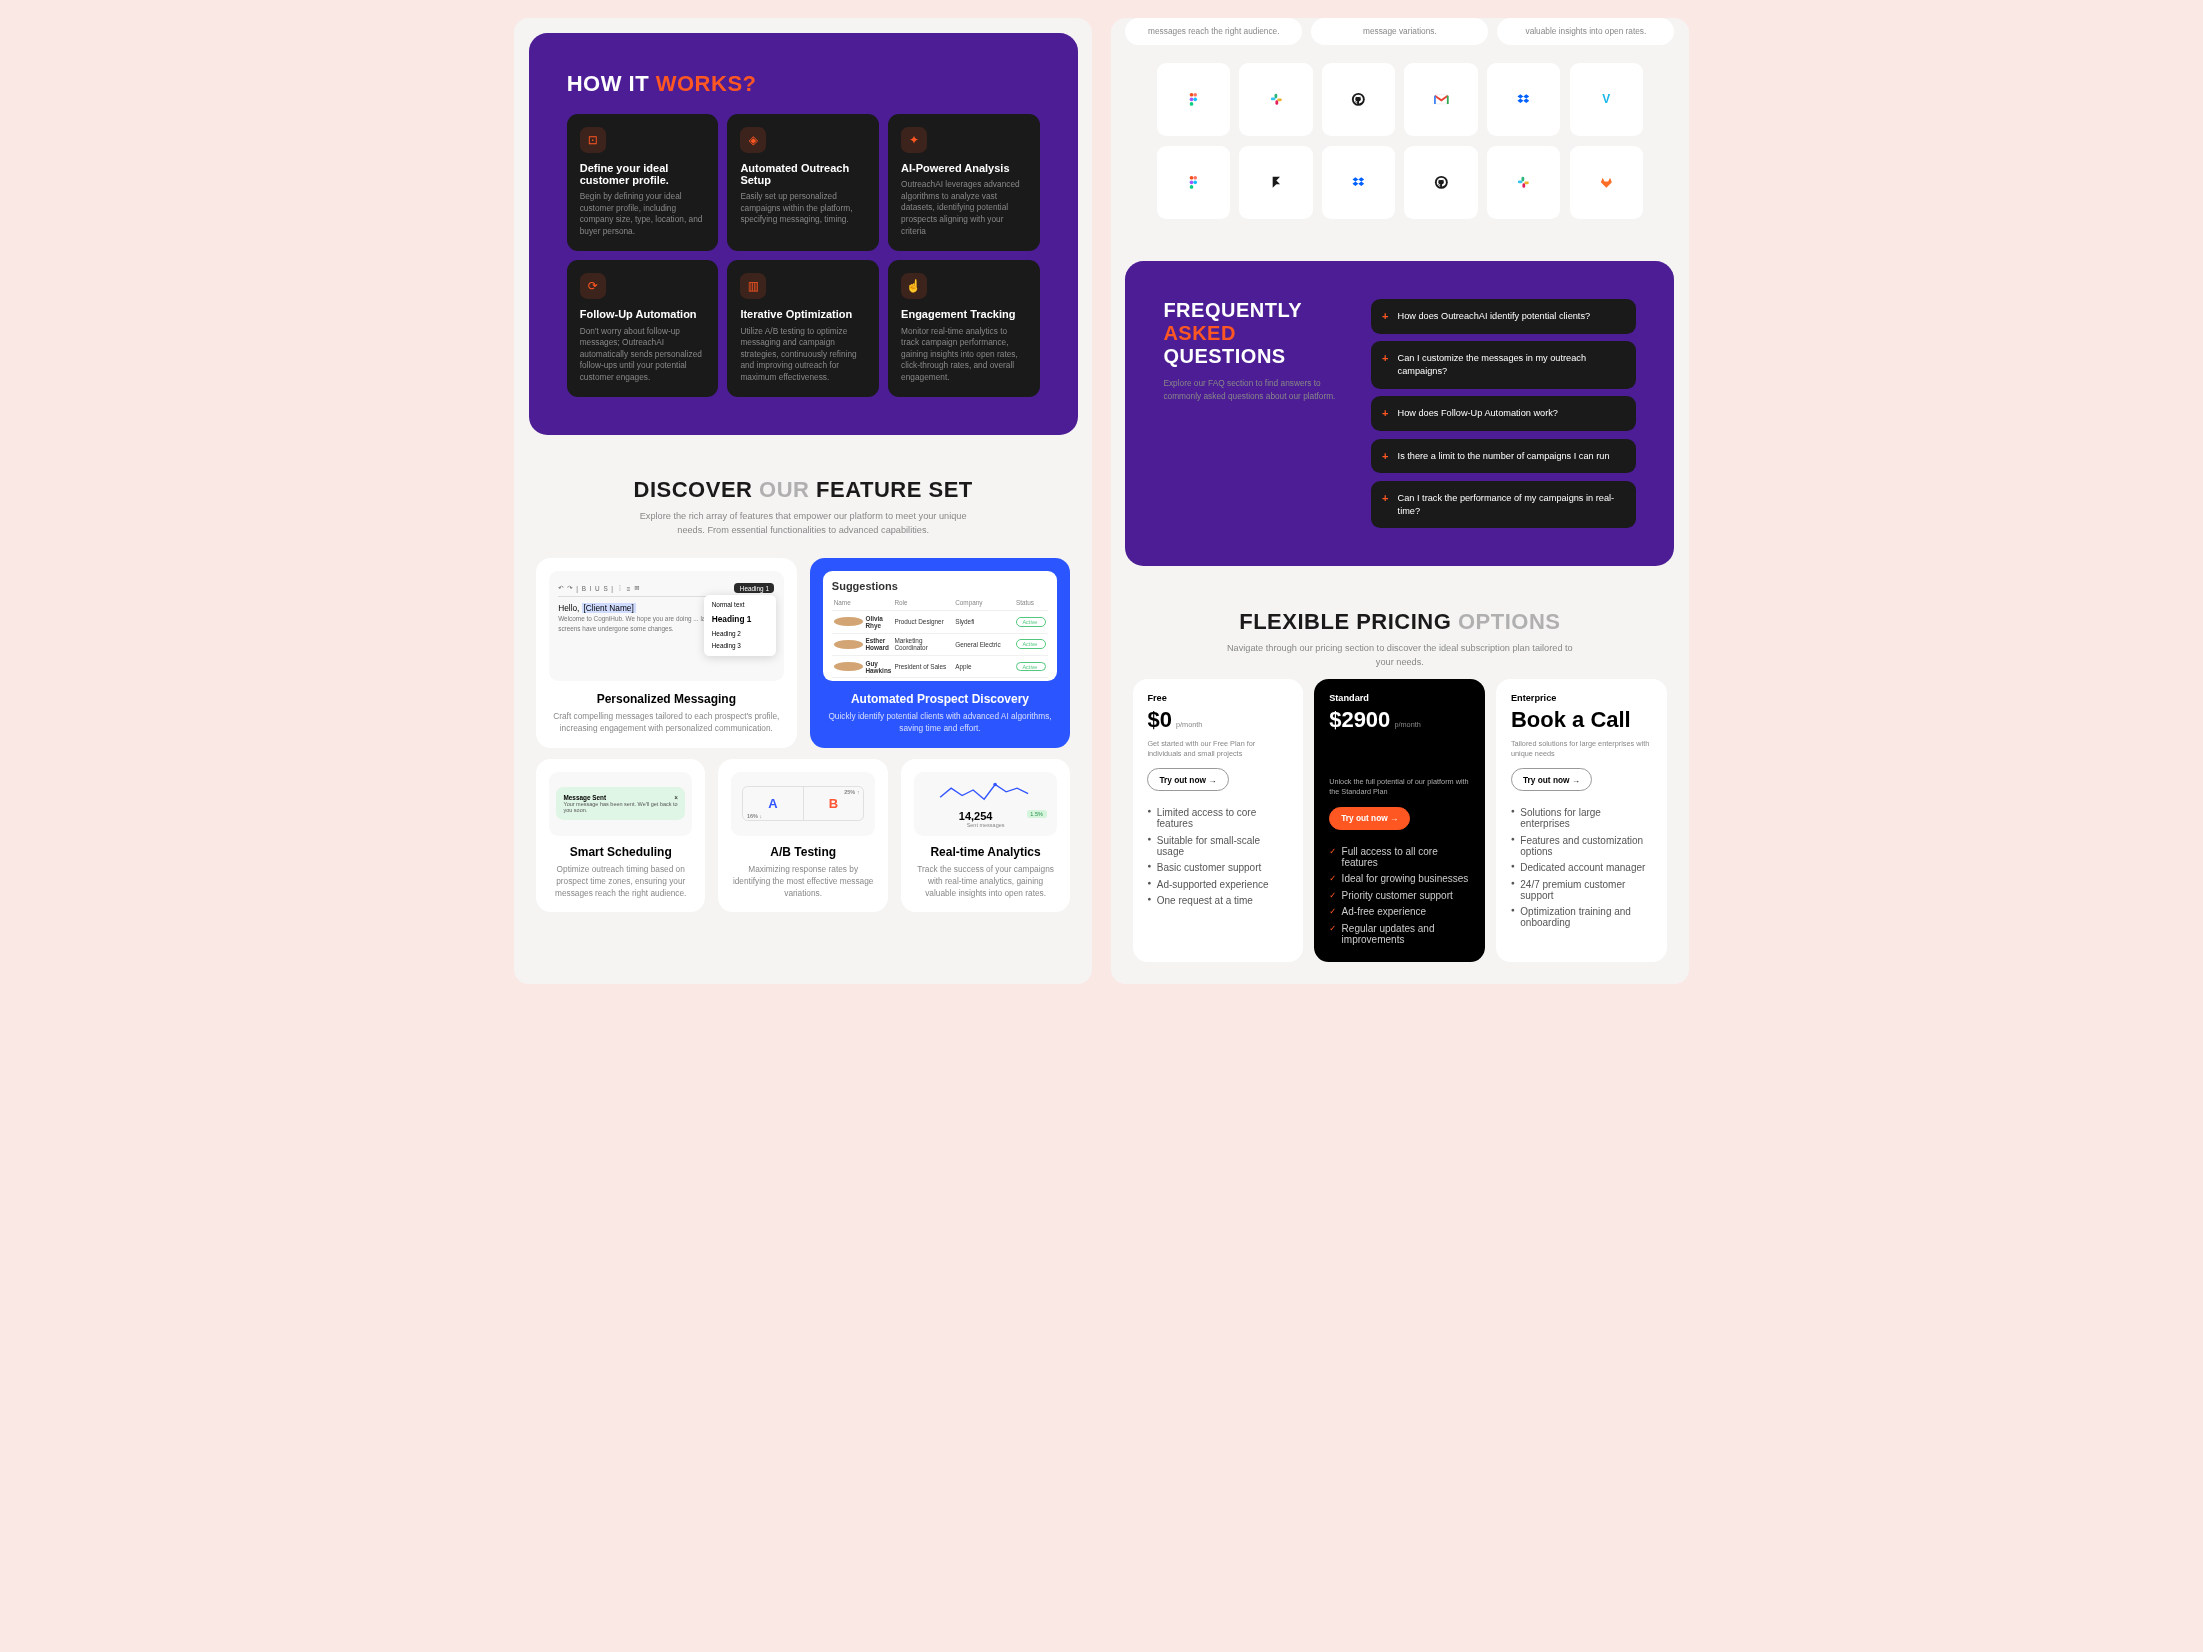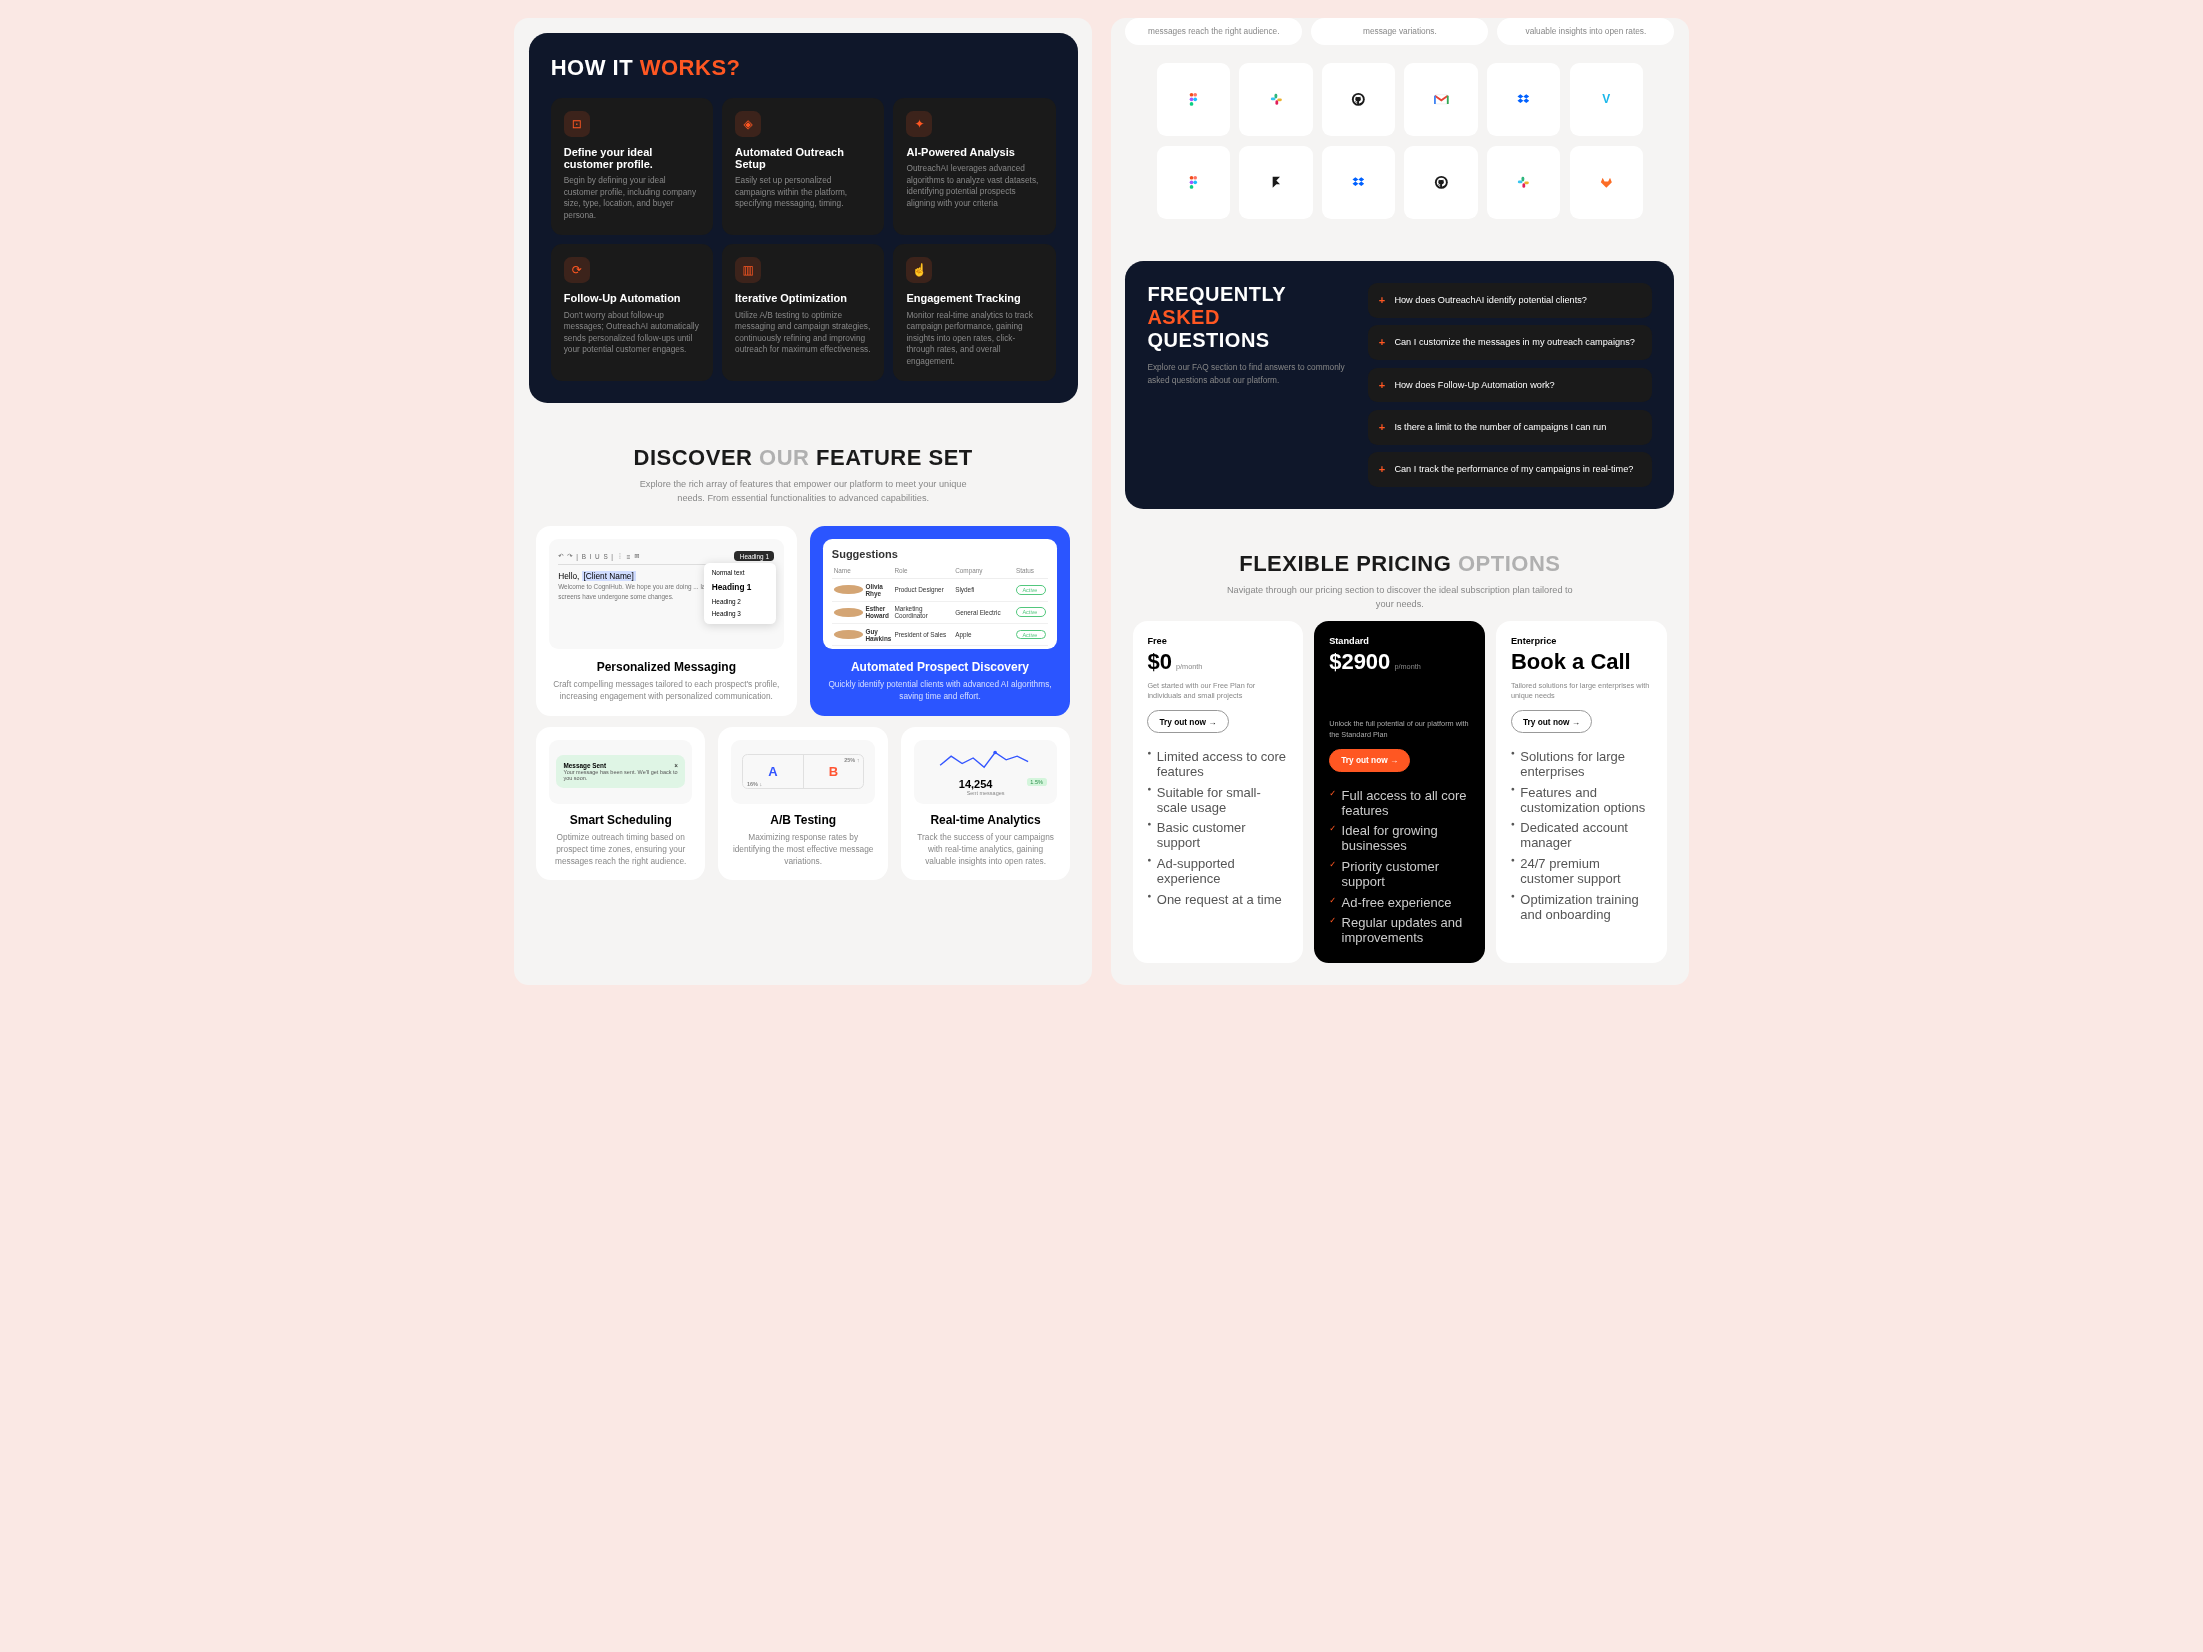--- a/index.html
+++ b/index.html
@@ -1,19 +1,19 @@
 <!DOCTYPE html>
 <html style="font-size:14.7px"><head>
 <meta charset="utf-8">
 <style>
 * { box-sizing: border-box; margin: 0; padding: 0; }
 body { font-family: -apple-system, BlinkMacSystemFont, 'Segoe UI', Arial, sans-serif; background: #fae8e4; padding: 18.4px; }
 .canvas { display: flex; gap: 18.4px; max-width: 1175px; margin: 0 auto; }
 .col { flex: 1; background: #f5f4f3; border-radius: 14.7px; overflow: hidden; }
-.black-box { background: #0f172a; border-radius: 18.4px; padding: 22px; margin: 14.7px; }
+.black-box { background: #4c1d95; border-radius: 18.4px; padding: 38px; margin: 14.7px; }
 .hiw-title { font-size: 22px; font-weight: 800; color: #fff; margin-bottom: 16.5px; letter-spacing: 0.5px; }
 .hiw-title .accent { color: #ff5722; }
 .grid3 { display: grid; grid-template-columns: repeat(3,1fr); gap: 9.2px; }
 .card-dark { background: #1a1a1a; border-radius: 11px; padding: 13px; }
 .card-dark .ico { width: 26px; height: 26px; border-radius: 7.3px; background: rgba(255,87,34,0.15); display: flex; align-items: center; justify-content: center; color: #ff5722; font-size: 12px; margin-bottom: 9.2px; }
 .card-dark h4 { color: #fff; font-size: 11px; font-weight: 600; margin-bottom: 5.5px; }
 .card-dark p { color: #888; font-size: 8.3px; line-height: 1.4; }
 .center-head { text-align: center; padding: 27.5px 37px 9.2px; }
 .center-head h2 { font-size: 22px; font-weight: 800; color: #1a1a1a; letter-spacing: 0.5px; }
 .center-head h2 .grey { color: #b0b0b0; }
@@ -42,21 +42,21 @@
 .price-card { background: #fff; border-radius: 14.7px; padding: 14.7px; }
 .price-card.dark { background: #000000; color: #fff; }
 .price-tier { font-size: 9.2px; font-weight: 600; margin-bottom: 3.7px; }
 .price-amt { font-size: 22px; font-weight: 800; display: inline; }
 .price-unit { font-size: 7.3px; color: #888; text-align: center; }
 .price-desc { font-size: 7.3px; color: #888; margin: 5.5px 0 9.2px; line-height: 1.4; }
 .price-card.dark .price-desc { color: #aaa; margin-top: 44px; }
 .btn-cta { display: inline-flex; align-items: center; gap: 4.6px; border: 0.9px solid #999; border-radius: 18.4px; padding: 5.5px 11px; font-size: 8.3px; font-weight: 600; cursor: pointer; background: transparent; }
 .btn-cta.orange { background: #ff5722; color: #fff; border-color: #ff5722; }
 .price-feats { list-style: none; margin-top: 13px; }
-.price-feats li { font-size: 13px; color: #555; padding: 2.8px 0; display: flex; gap: 5.5px; align-items: flex-start; }
+.price-feats li { font-size: 10px; color: #555; padding: 2.8px 0; display: flex; gap: 5.5px; align-items: flex-start; }
 .price-card.dark .price-feats li { color: #ccc; }
 .price-feats li::before { content: "●"; font-size: 6.4px; }
 .price-card.dark .price-feats li::before { content: "✓"; color: #ff5722; font-size: 8.3px; }
 .editor-toolbar { display: flex; gap: 3.7px; padding: 2.8px 0; border-bottom: 0.9px solid #ddd; margin-bottom: 5.5px; font-size: 6.4px; color: #666; align-items: center; }
 .editor-toolbar .sp { flex: 1; }
 .editor-toolbar .hd { background: #2b2b2b; color: #fff; padding: 1.8px 5.5px; border-radius: 3.7px; font-size: 6.4px; }
 .editor-body { font-size: 8.3px; }
 .editor-body .hl { background: #d0dcff; padding: 0 1.8px; }
 .editor-menu { position: absolute; right: 7.3px; top: 24px; background: #fff; border-radius: 5.5px; box-shadow: 0 1.8px 9.2px rgba(0,0,0,0.15); padding: 3.7px; width: 72px; font-size: 6.4px; }
 .editor-menu div { padding: 2.8px 3.7px; }

